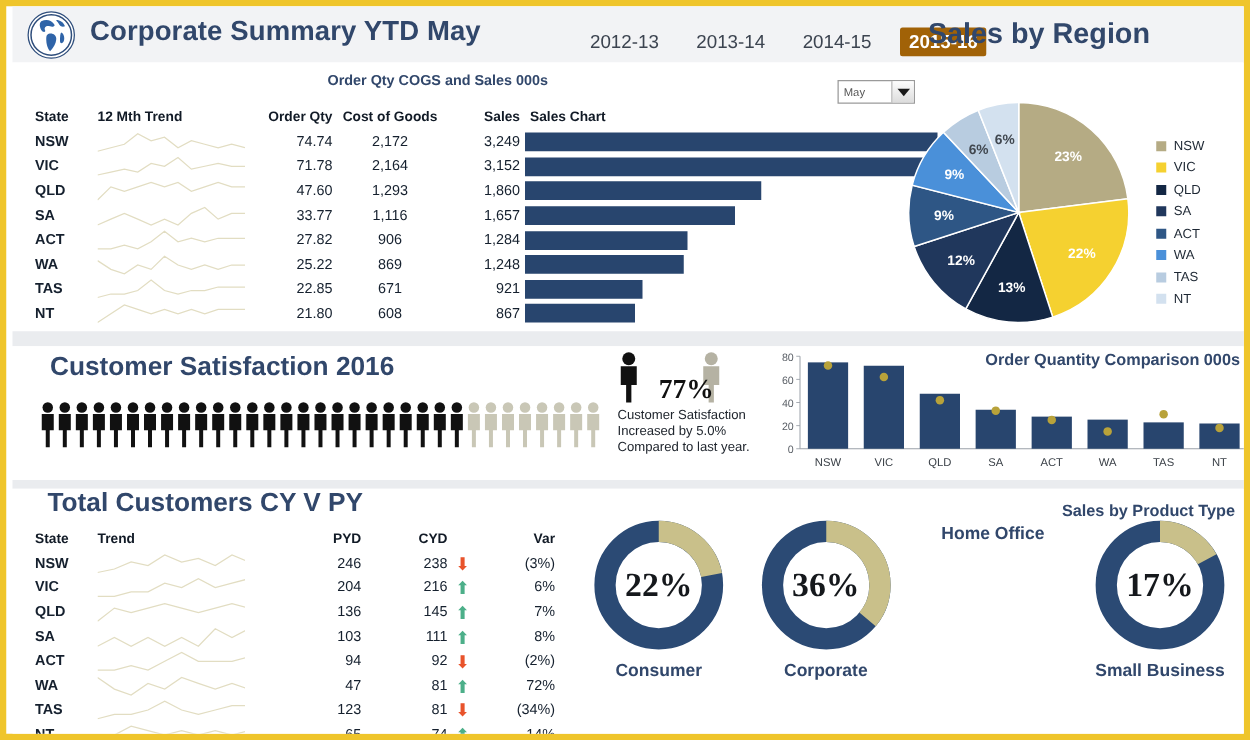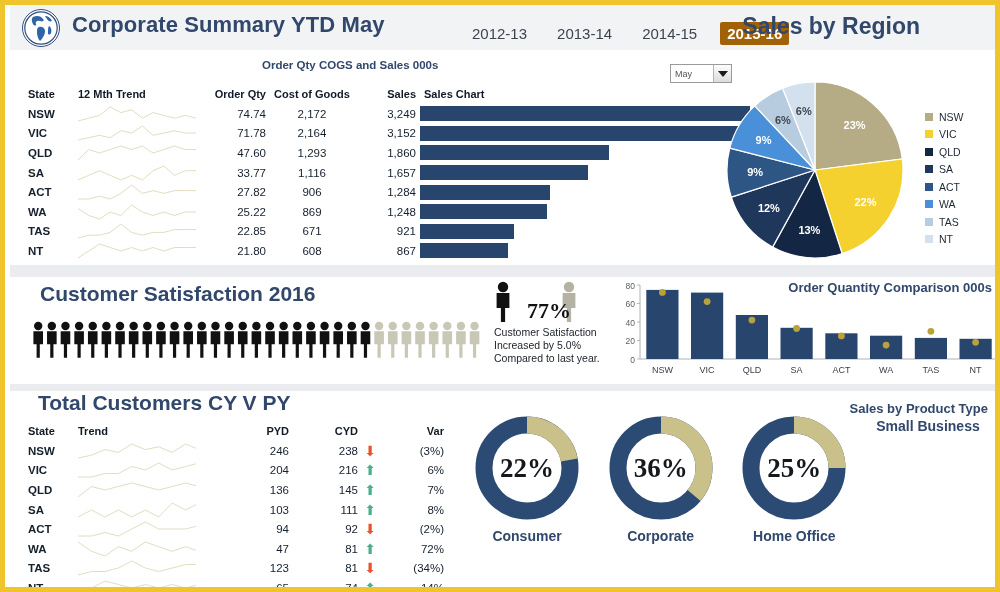--- a/index.html
+++ b/index.html
@@ -674,26 +674,26 @@
           <div class="cap">Consumer</div>
         </div>
         <div class="donut">
           <div class="ring"><svg width="110" height="110" viewBox="0 0 110 110">
               <circle cx="55" cy="55" r="43" fill="none" stroke="#2B4A74" stroke-width="17"></circle>
               <circle cx="55" cy="55" r="43" fill="none" stroke="#C9C08A" stroke-width="17" stroke-dasharray="97.26 270.18" transform="rotate(-90 55 55)"></circle>
             </svg><div class="ctr">36%</div></div>
           <div class="cap">Corporate</div>
         </div>
         <div class="donut">
+          <div class="cap">Home Office</div>
+        </div>
+        <div class="donut">
           <div class="ring"><svg width="110" height="110" viewBox="0 0 110 110">
               <circle cx="55" cy="55" r="43" fill="none" stroke="#2B4A74" stroke-width="17"></circle>
-              <circle cx="55" cy="55" r="43" fill="none" stroke="#C9C08A" stroke-width="17" stroke-dasharray="67.54 270.18" transform="rotate(-90 55 55)"></circle>
-            </svg><div class="ctr">25%</div></div>
-          <div class="cap">Home Office</div>
-        </div>
-        <div class="donut">
+              <circle cx="55" cy="55" r="43" fill="none" stroke="#C9C08A" stroke-width="17" stroke-dasharray="45.93 270.18" transform="rotate(-90 55 55)"></circle>
+            </svg><div class="ctr">17%</div></div>
           <div class="cap">Small Business</div>
         </div>
       </div>
 
   </div>
 
 </div>
 
 </body></html>

